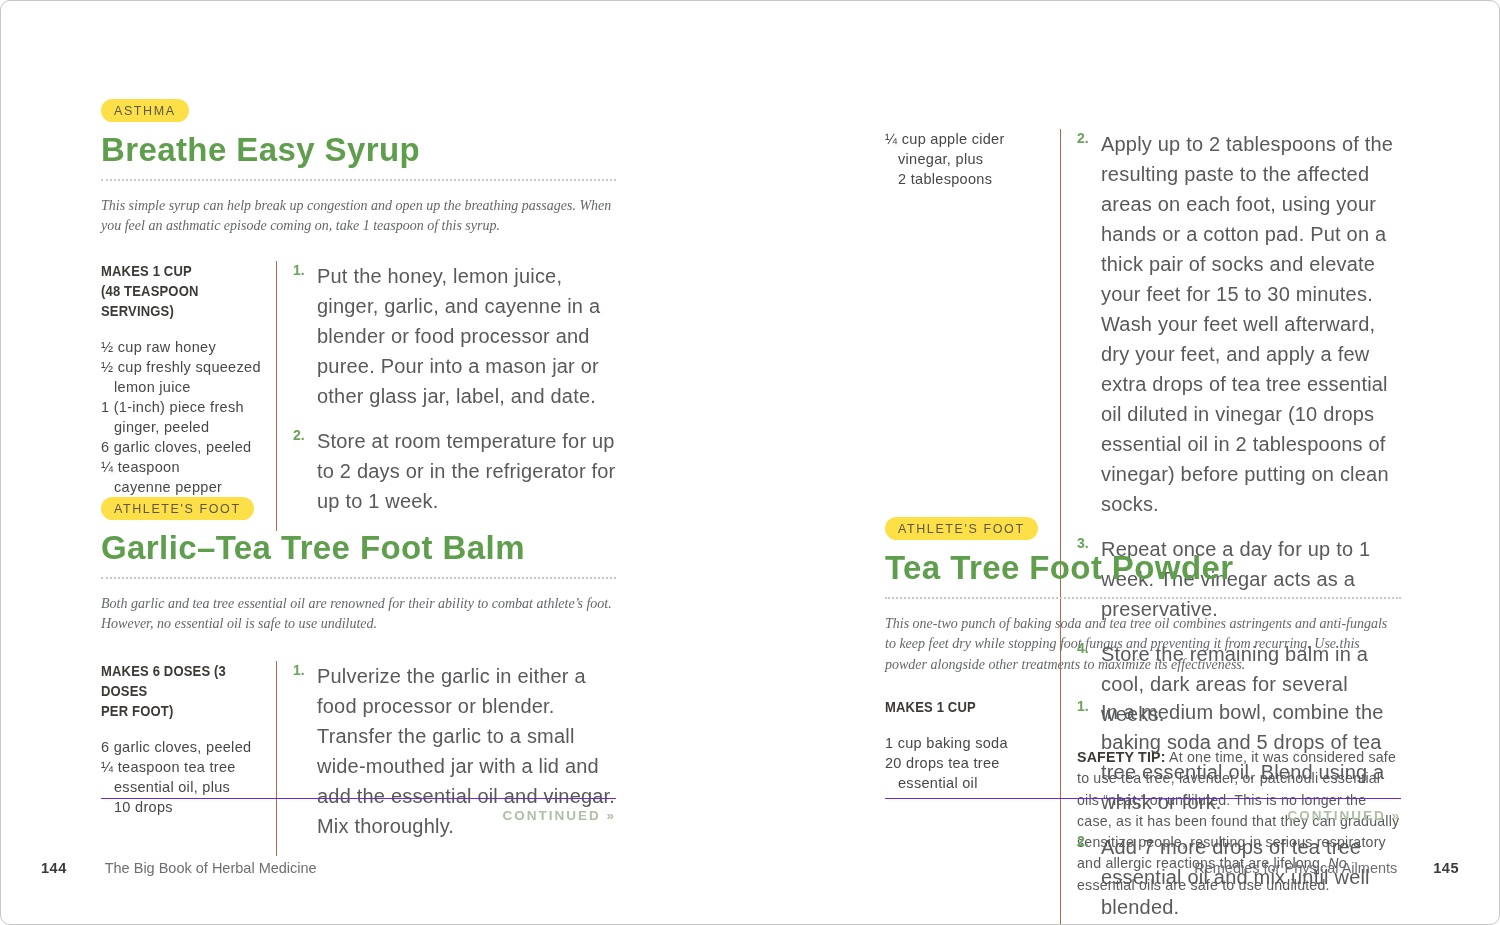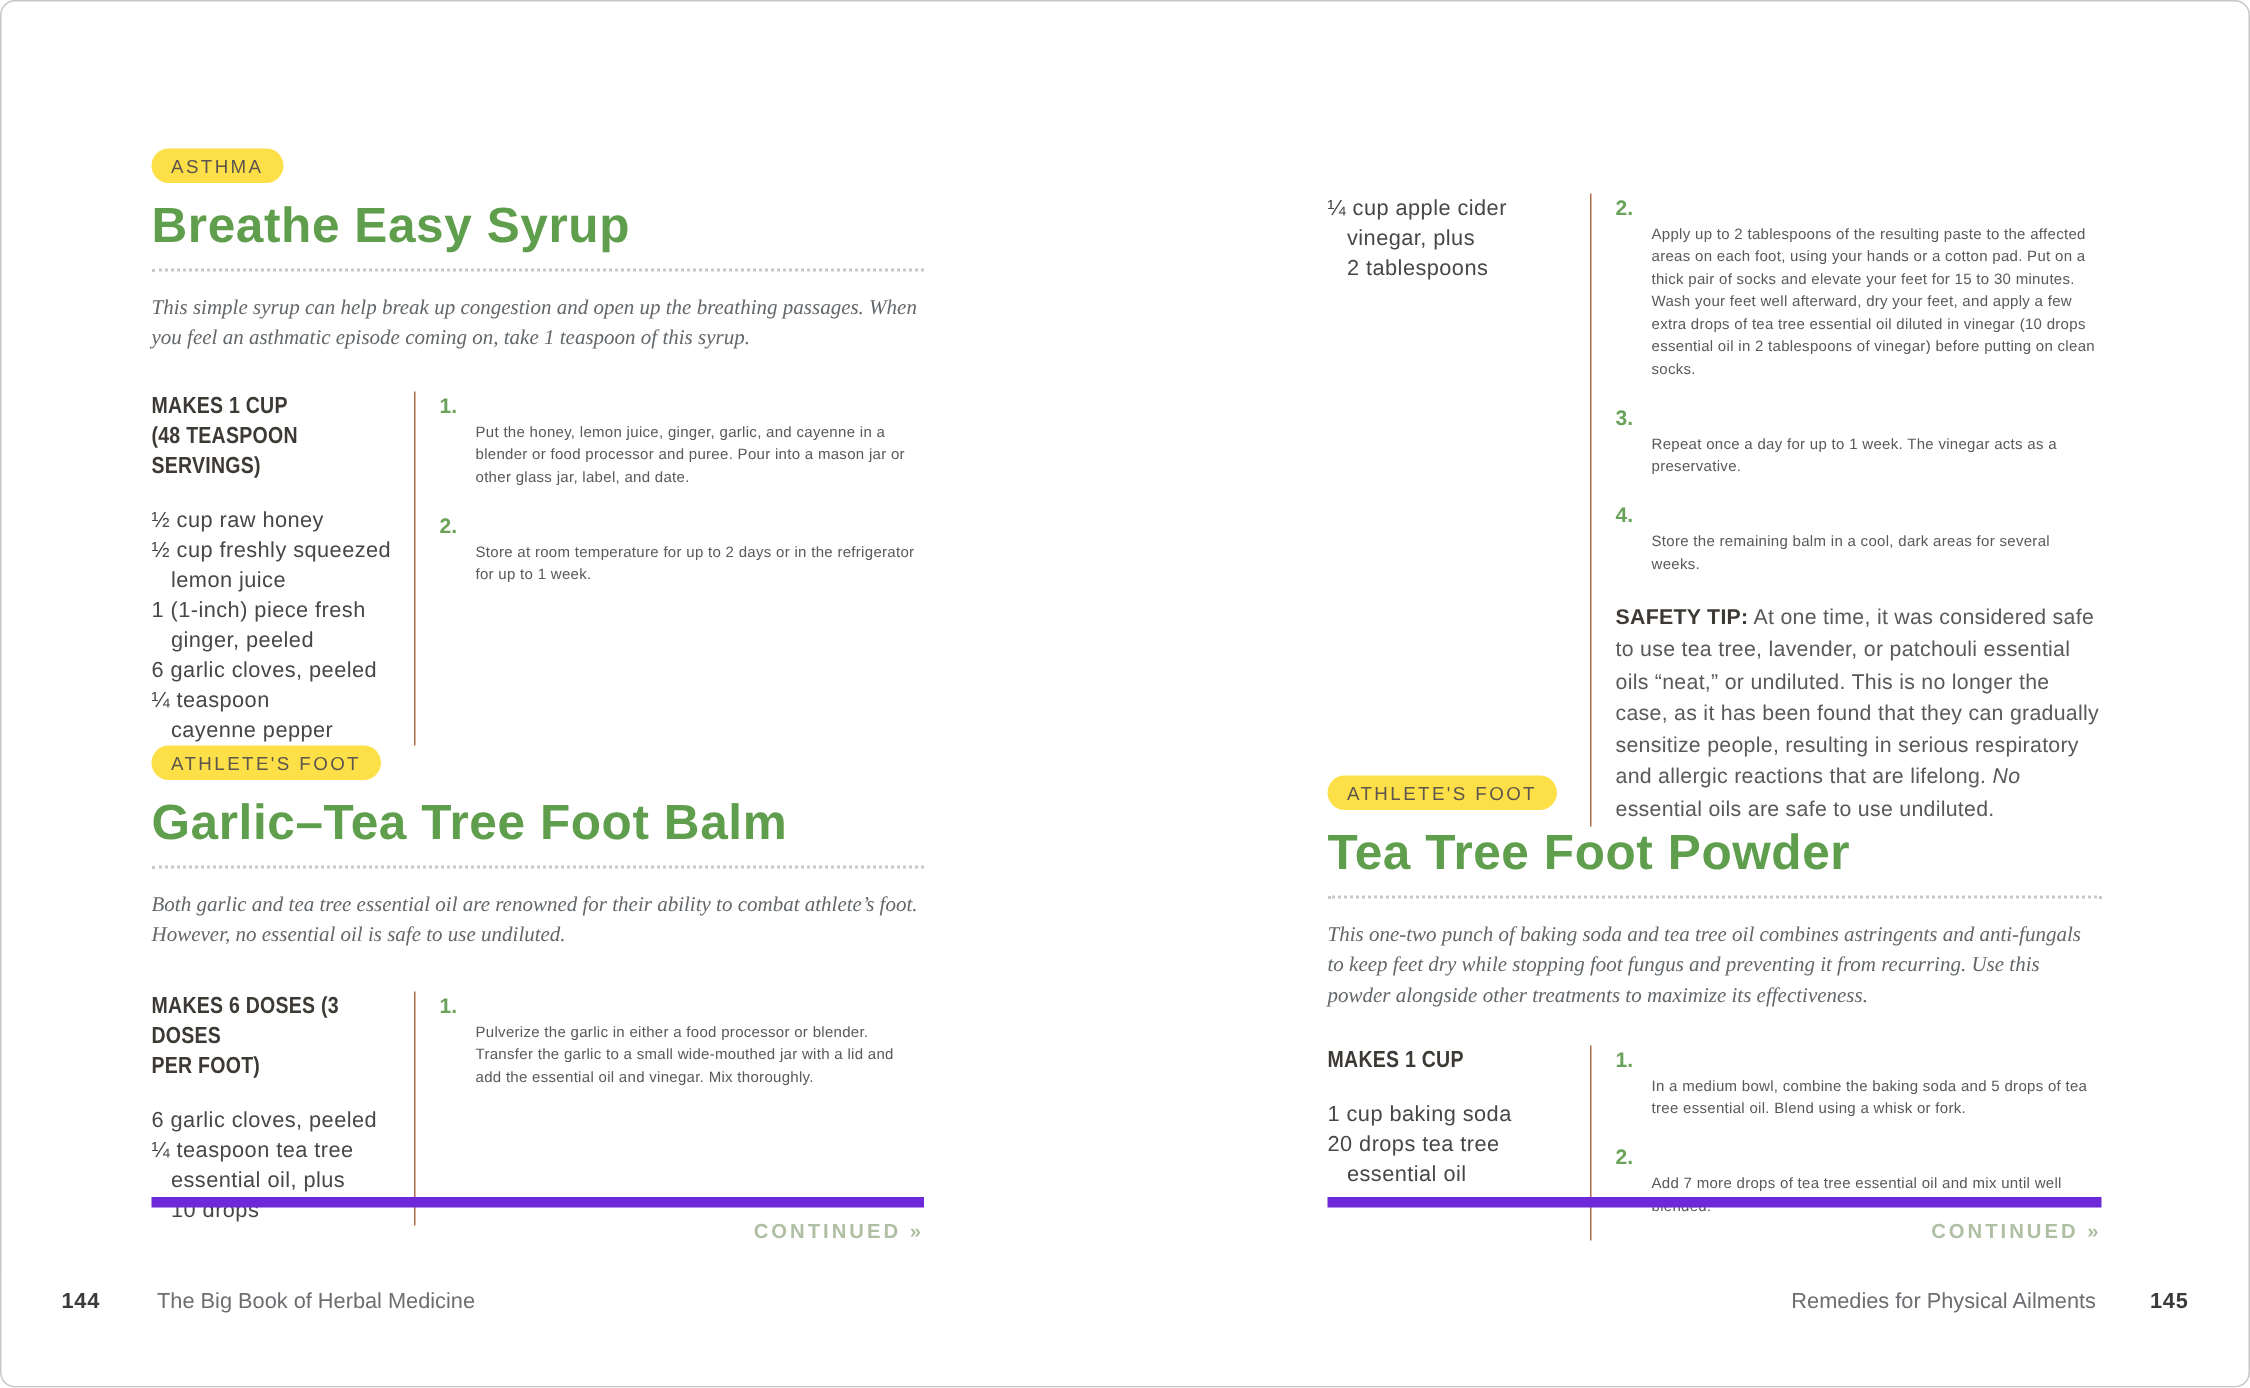--- a/index.html
+++ b/index.html
@@ -85,42 +85,41 @@
   }
   .step-num{
     color:#69a258;
     font-weight:700;
     font-size:14px;
     flex:0 0 24px;
     padding-top:1px;
   }
   .step-text{
     color:#58595b;
-    font-size:10px;
+    font-size:20px;
     line-height:1.5;
     letter-spacing:0.2px;
-    margin-top:20px;
   }
   .safety-tip{
     margin-top:18px;
     font-size:14.2px;
     line-height:1.5;
     letter-spacing:0.2px;
     color:#58595b;
   }
   .safety-tip .tip-label{
     font-weight:700;
     color:#3d3935;
   }
   .safety-tip .tip-italic{
     font-style:italic;
   }
   .continued{
     position:absolute;
-    border-top:7px solid #6d28d9;
+    border-top:1px solid #6d28d9;
     text-align:right;
     padding-top:7px;
   }
   .continued-label{
     color:#aebfa3;
     font-size:13.5px;
     font-weight:700;
     letter-spacing:2px;
   }
   .footer{

